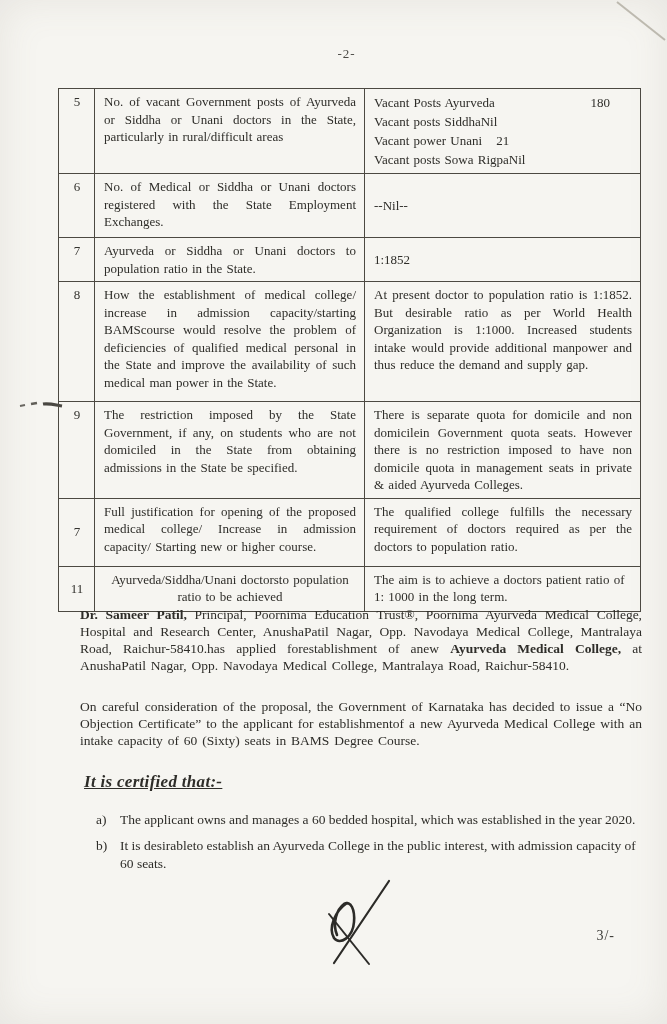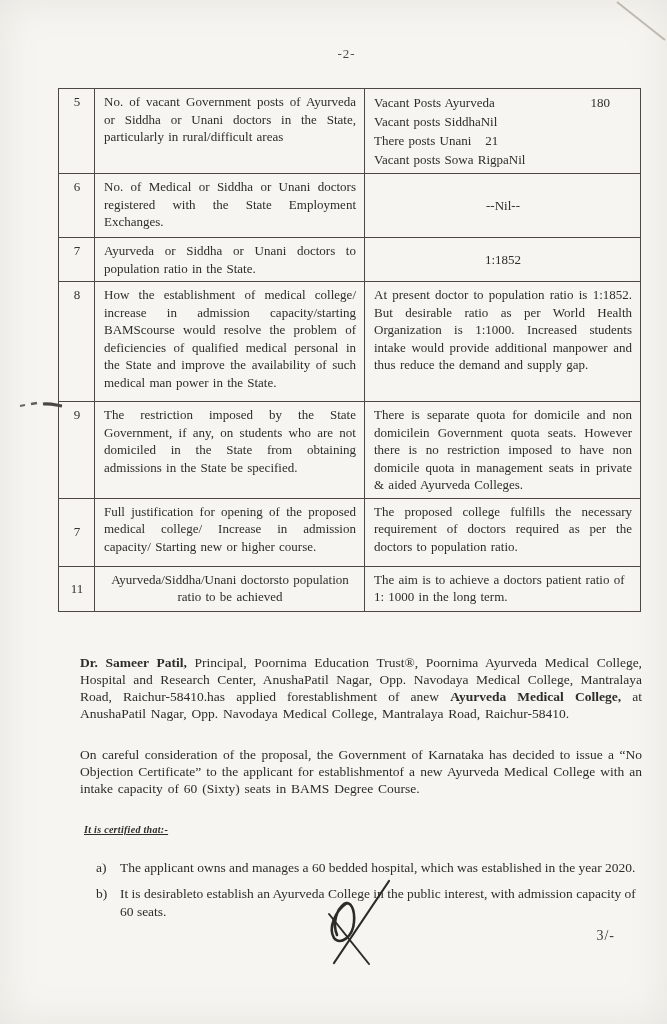--- a/index.html
+++ b/index.html
@@ -28,40 +28,40 @@
     vertical-align:top;
     padding:4px 8px 4px 9px;
     word-spacing:1px;
   }
   col.c-no{width:36px;}
   col.c-q{width:270px;}
   col.c-a{width:276px;}
   td.no{text-align:center;padding-left:2px;padding-right:2px;color:#33322e;}
   td.q{text-align:justify;margin-top:32px;}
   td.a{padding-left:9px;padding-right:6px;}
-  td.a.center{text-align:center;vertical-align:middle;}
+  td.a.center{text-align:left;vertical-align:middle;}
   tr.r5{height:80px;} tr.r6{height:64px;} tr.r7{height:40px;}
   tr.r8{height:120px;} tr.r9{height:92px;} tr.r10{height:68px;} tr.r11{height:45px;}
   tr.r10 td.no,tr.r11 td.no{vertical-align:middle;}
   tr.r11 td.q{text-align:center;}
   .ansline{display:block;line-height:19px;}
   .ansline.flex{display:flex;gap:12px;}
   .ansline .val{margin-left:14px;}
   .ansline.flex .val{margin-left:auto;padding-right:22px;text-align:right;}
   
   .body-text{
     position:absolute;left:80px;top:606px;width:562px;
-    font-size:13.5px;line-height:17px;margin-top:48px;
+    font-size:13.5px;line-height:17px;
   }
   .body-text p{margin:0 0 24px 0;text-align:justify;word-spacing:1.5px;}
   .body-text p b{font-weight:bold;}
   .cert-heading{
     font-weight:bold;font-style:italic;
     text-decoration:underline;
-    font-size:10px;margin:0 0 21px 4px;
+    font-size:17px;margin:0 0 21px 4px;
     letter-spacing:.3px;
   }
   .list{margin-left:16px;}
   .li{display:flex;margin-bottom:7px;line-height:18.5px;}
   .li .marker{flex:none;width:24px;}
   .li .litext{flex:1;padding-right:4px;}
   .next-page{
     position:absolute;right:52px;top:928px;
     font-size:14px;color:#3c3b37;letter-spacing:1px;
   }
@@ -96,21 +96,21 @@
     <tbody>
       <tr class="r5">
         <td class="no">5</td>
         <td class="q">No. of vacant Government posts of Ayurveda or Siddha or Unani doctors in the State, particularly in rural/difficult areas</td>
         <td class="a">
           <span class="ansline flex">
               <span>Vacant Posts Ayurveda</span>
               <span class="val">180</span>
             </span>
           <span class="ansline">Vacant posts SiddhaNil</span>
-          <span class="ansline"><span>There posts Unani</span><span class="val">21</span></span>
+          <span class="ansline"><span>Vacant power Unani</span><span class="val">21</span></span>
           <span class="ansline">Vacant posts Sowa RigpaNil</span>
         </td>
       </tr>
       <tr class="r6">
         <td class="no">6</td>
         <td class="q">No. of Medical or Siddha or Unani doctors registered with the State Employment Exchanges.</td>
         <td class="a center">--Nil--</td>
       </tr>
       <tr class="r7">
         <td class="no">7</td>
@@ -123,21 +123,21 @@
         <td class="a" style="text-align:justify">At present doctor to population ratio is 1:1852.  But desirable ratio as per World Health Organization is 1:1000.  Increased students intake would provide additional manpower and thus reduce the demand and supply gap.</td>
       </tr>
       <tr class="r9">
         <td class="no">9</td>
         <td class="q">The restriction imposed by the State Government, if any, on students who are not domiciled in the State from obtaining admissions in the State be specified.</td>
         <td class="a" style="text-align:justify">There is separate quota for domicile and non domicilein Government quota seats. However there is no restriction imposed to have non domicile quota in management seats in private &amp; aided Ayurveda Colleges.</td>
       </tr>
       <tr class="r10">
         <td class="no">7</td>
         <td class="q">Full justification for opening of the proposed medical college/ Increase in admission capacity/ Starting new or higher course.</td>
-        <td class="a" style="text-align:justify">The proposed college fulfills the necessary requirement of doctors required as per the doctors to population ratio.</td>
+        <td class="a" style="text-align:justify">The qualified college fulfills the necessary requirement of doctors required as per the doctors to population ratio.</td>
       </tr>
       <tr class="r11">
         <td class="no">11</td>
         <td class="q">Ayurveda/Siddha/Unani doctorsto population ratio to be achieved</td>
         <td class="a">The aim is to achieve a doctors patient ratio of 1: 1000 in the long term.</td>
       </tr>
     </tbody>
   </table>
 
   <div class="body-text">

